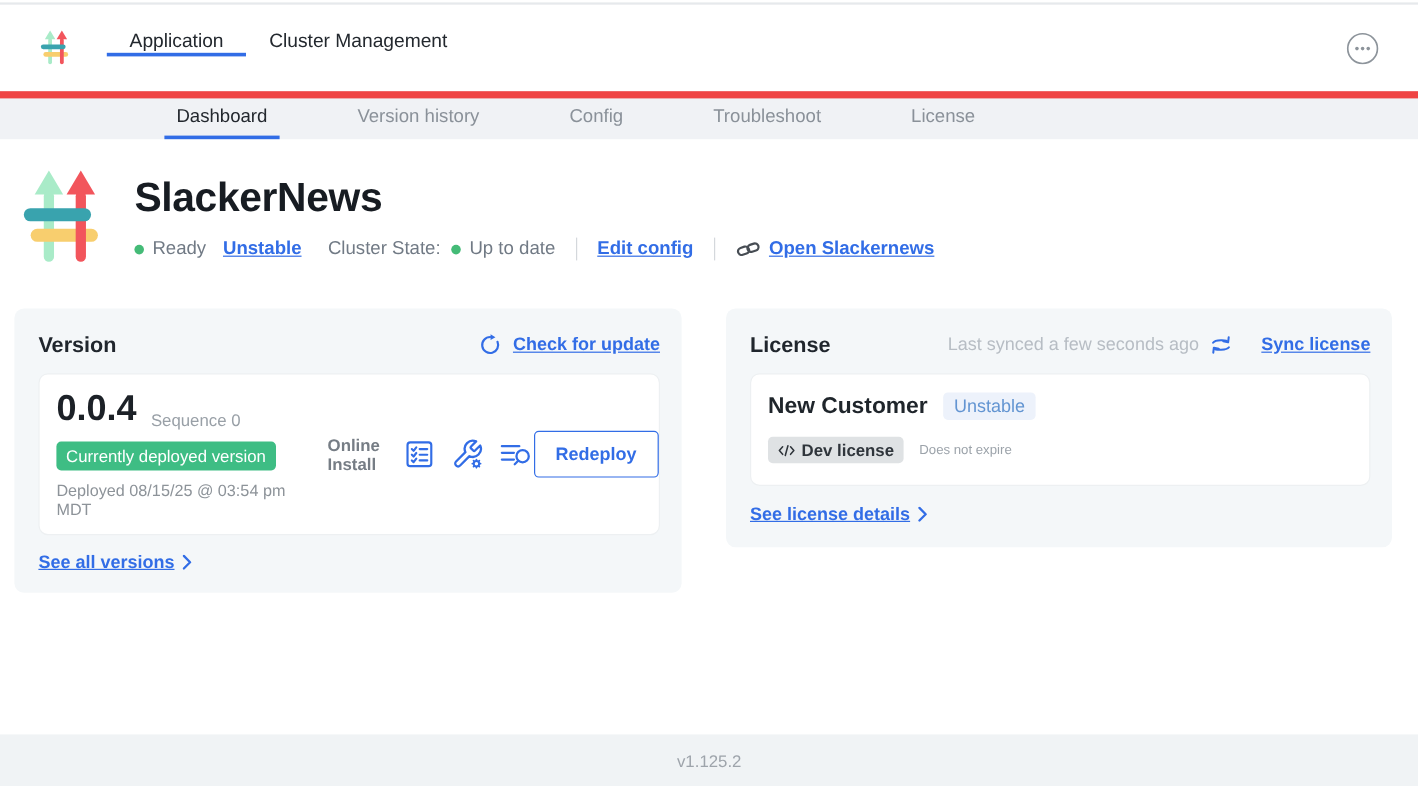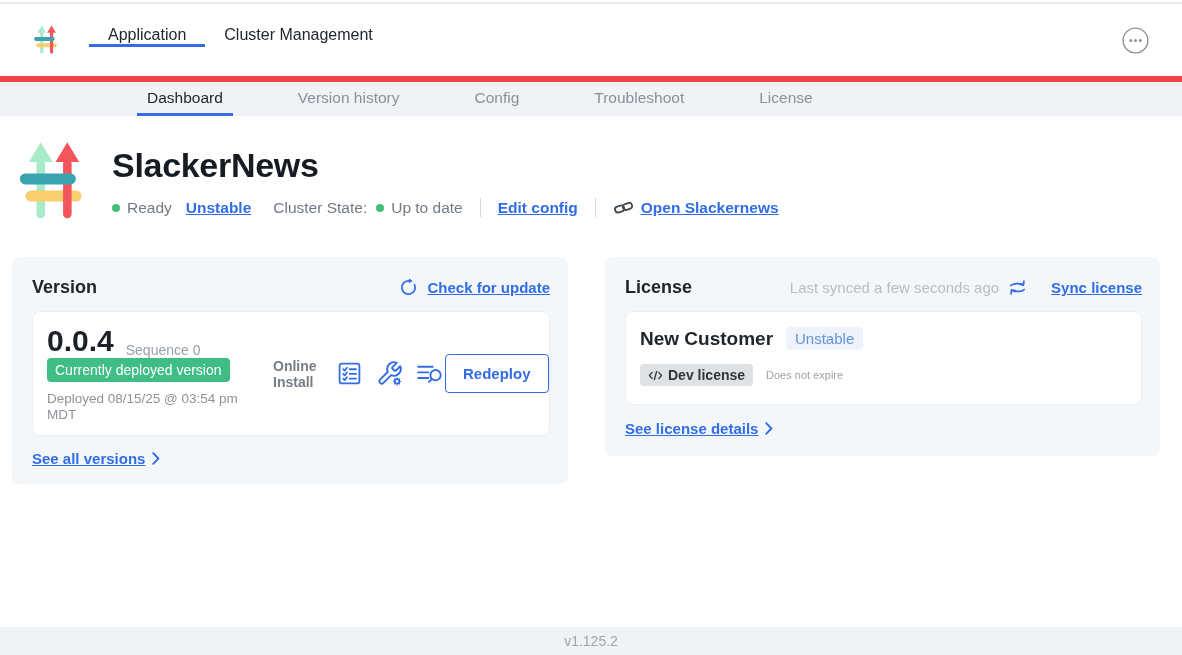--- a/index.html
+++ b/index.html
@@ -64,21 +64,21 @@
   .head-action{display:inline-flex;align-items:center;gap:9px;font-size:15px;}
   .inner{background:#fff;border:1px solid #EDF0F2;border-radius:8px;margin-top:13px;}
   .card-link{display:inline-flex;align-items:center;gap:7px;margin-top:14px;font-size:15px;}
 
   .version-card{width:556px;}
   .version-inner{padding:12px 14px;display:flex;align-items:center;}
   .v-left{width:226px;flex:none;}
   .v-num-row{display:flex;align-items:flex-end;}
   .v-num{font-size:30px;font-weight:700;color:#1C2127;}
   .v-seq{font-size:14px;color:#99A0A7;margin-left:12px;}
-  .deployed-badge{display:inline-block;background:var(--badge-green);color:#fff;
+  .deployed-badge{display:inline-block;margin-top:10px;background:var(--badge-green);color:#fff;
     font-size:14px;padding:4px 8px;border-radius:4px;}
   .deployed-at{margin-top:9px;font-size:13.5px;color:#8D9399;width:214px;line-height:1.2;}
   .v-right{display:flex;align-items:center;flex:1;}
   .install-type{font-size:14px;font-weight:700;color:#767D85;line-height:1.15;width:50px;flex:none;}
   .v-icons{display:flex;align-items:center;gap:13px;margin-left:13px;}
   .v-icons span{display:flex;cursor:pointer;}
   .redeploy-btn{margin-left:auto;margin-right:4px;background:#fff;border:1px solid var(--accent-blue);
     color:var(--accent-blue);font-weight:700;font-size:15px;padding:10px 17px;border-radius:4px;cursor:pointer;
     font-family:inherit;}
 
@@ -87,21 +87,21 @@
   .license-inner{padding:15px 14px 18px;}
   .cust-row{display:flex;align-items:center;}
   .cust-name{font-size:19px;font-weight:700;color:#1F252B;}
   .channel-badge{margin-left:13px;background:#EDF2FB;color:#6395D2;font-size:15px;padding:3px 9px;border-radius:4px;}
   .lic-row{display:flex;align-items:center;margin-top:14px;}
   .dev-badge{display:inline-flex;align-items:center;gap:5px;background:#DFE2E4;color:#2F353B;
     font-size:14px;font-weight:700;padding:3px 8px;border-radius:4px;}
   .expiry{margin-left:13px;font-size:11px;color:#9CA3AA;}
 
   
-  .footer{margin-top:auto;height:28px;background:var(--footer-bg);
+  .footer{margin-top:auto;height:43px;background:var(--footer-bg);
     display:flex;align-items:center;justify-content:center;font-size:14px;color:#9EA4AB;}
 </style>
 </head>
 <body>
 
 <svg width="0" height="0" style="position:absolute">
   <symbol id="applogo" viewBox="0 0 80 92">
     <g>
       <path d="M25 3 L12.5 24 H37.5 Z" fill="#A9EBC8"></path>
       <rect x="20.5" y="21" width="9" height="62" rx="4.5" fill="#A9EBC8"></rect>

